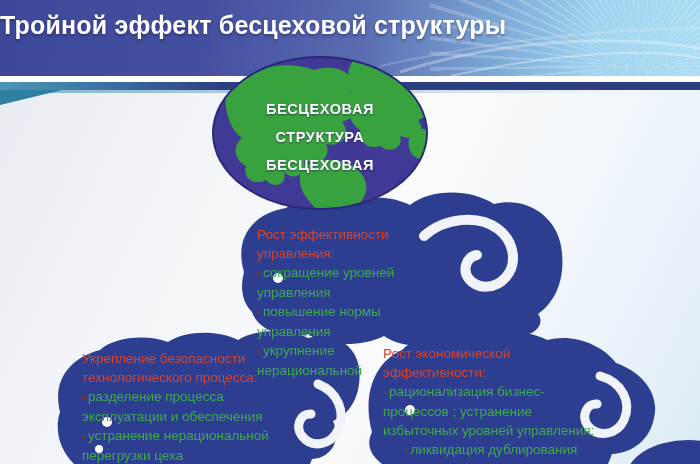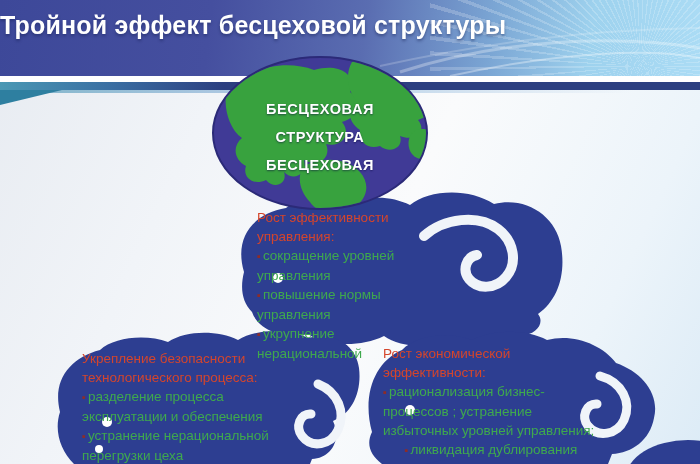--- a/index.html
+++ b/index.html
@@ -44,21 +44,21 @@
     position:absolute; top:95px; left:220px; width:200px;
     text-align:center; color:#ffffff; font-weight:bold; font-size:14.5px;
     line-height:28px; letter-spacing:0.6px; text-shadow: 0 1px 2px rgba(10,10,60,0.55);
   }
   
   .blob-text { position:absolute; font-size:13.5px; line-height:19px; }
   .blob-heading { color:#d4452c; }
   .bullet { color:#3fa94d; }
   .bm { color:#8f2c26; font-size:11px; margin-right:2px; }
   .center { text-align:center; }
-  .blob-mid   { top:208px; left:257px; width:172px; }
+  .blob-mid   { top:225px; left:257px; width:172px; }
   .blob-left  { top:349px; left:82px;  width:210px; }
   .blob-right { top:344px; left:383px; width:216px; }
 </style>
 </head>
 <body>
 
 <div class="slide">
 
   <div class="header">
     <div class="header-rays"></div>

